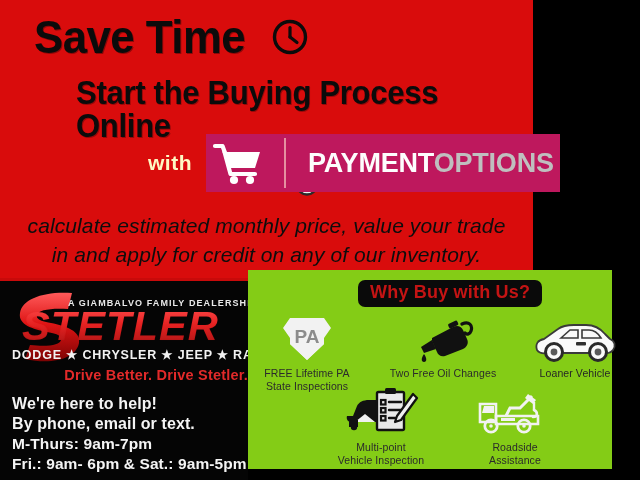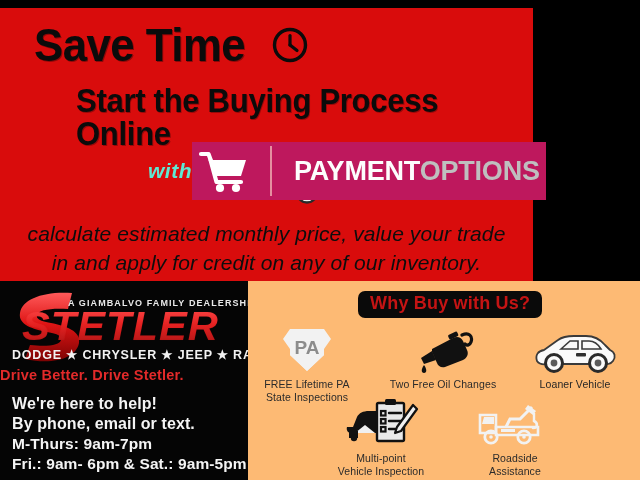--- a/index.html
+++ b/index.html
@@ -13,21 +13,21 @@
     height: 480px;
     overflow: hidden;
     background: #000;
     font-family: "Liberation Sans", sans-serif;
     -webkit-font-smoothing: antialiased;
   }
 
   
   .top-panel {
     position: absolute;
-    left: 0; top: 8px;
+    left: 0; top: 0;
     width: 533px; height: 281px;
     background: #d90c0c;
   }
   .top-panel::after{
     content:"";
     position:absolute; left:0; right:0; bottom:0; height:3px;
     background:#c90a0a;
   }
 
   .headline-1 {
@@ -71,23 +71,23 @@
 
   
   .brand-row {
     position: absolute;
     left: 148px; top: 134px;
     display: flex;
     align-items: center;
   }
   .with-word {
     font-size: 21px;
-    font-style: italic;
     font-weight: 600;
-    color: #5eead4;
+    color: #fef9c3;
+    margin-right: 14px;
     letter-spacing: 0.5px;
   }
   .po-block {
     display: flex;
     align-items: center;
     background: #be185d;
     height: 58px;
     padding: 0 6px;
     justify-content: center;
   }
@@ -166,21 +166,21 @@
     font-size: 12.5px;
     font-weight: bold;
     color: #f2f2f2;
     letter-spacing: 0.8px;
     white-space: nowrap;
   }
   .drive-line {
     position: absolute;
     left: 0; top: 86px;
     width: 248px;
-    text-align: left;
+    text-align: right;
     font-size: 14.5px;
     font-weight: bold;
     color: #e22a2a;
     letter-spacing: 0.2px;
   }
 
   .contact-block {
     position: absolute;
     left: 12px; top: 113px;
     color: #f4f4f4;
@@ -194,23 +194,23 @@
   .contact-block .c-italic {
     font-size: 15.5px;
     font-weight: 600;
     line-height: 1.3;
     letter-spacing: 0.1px;
   }
 
   
   .right-panel {
     position: absolute;
-    left: 248px; top: 281px;
-    width: 392px; height: 199px;
-    background: #fdba74;
+    left: 248px; top: 270px;
+    width: 364px; height: 199px;
+    background: #84cc16;
   }
   .why-badge {
     position: absolute;
     left: 110px; top: 10px;
     background: #0a0a0a;
     color: #c41414;
     font-size: 18px;
     font-weight: 600;
     padding: 2px 12px 4px 12px;
     border-radius: 7px;

